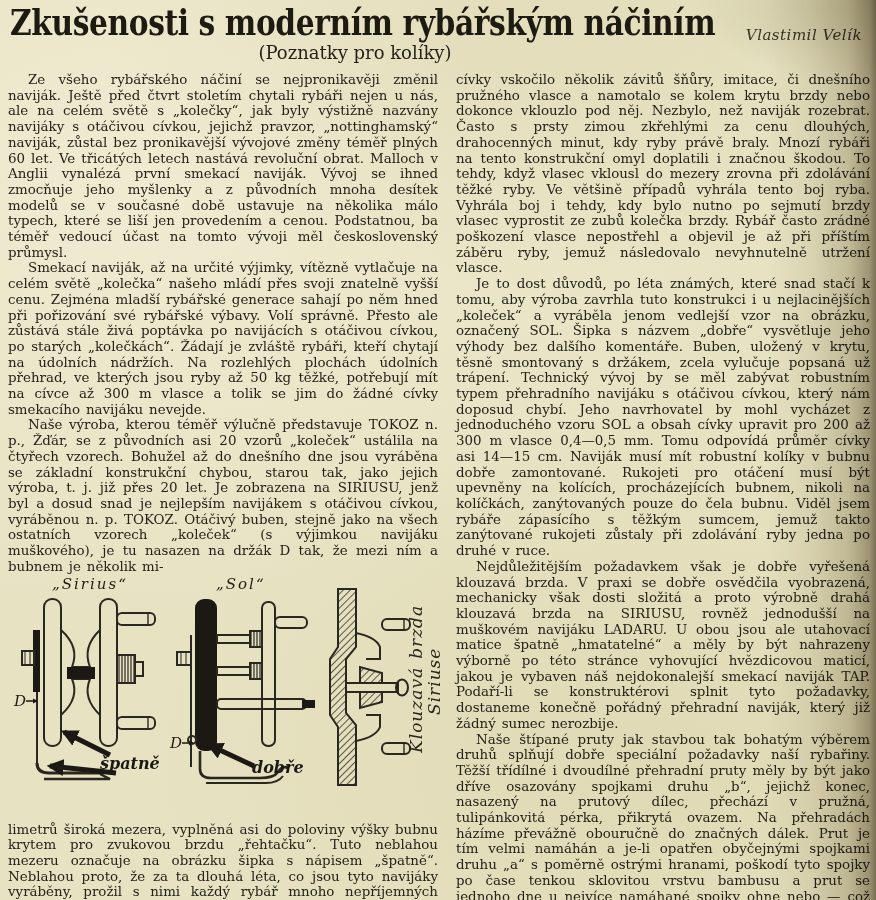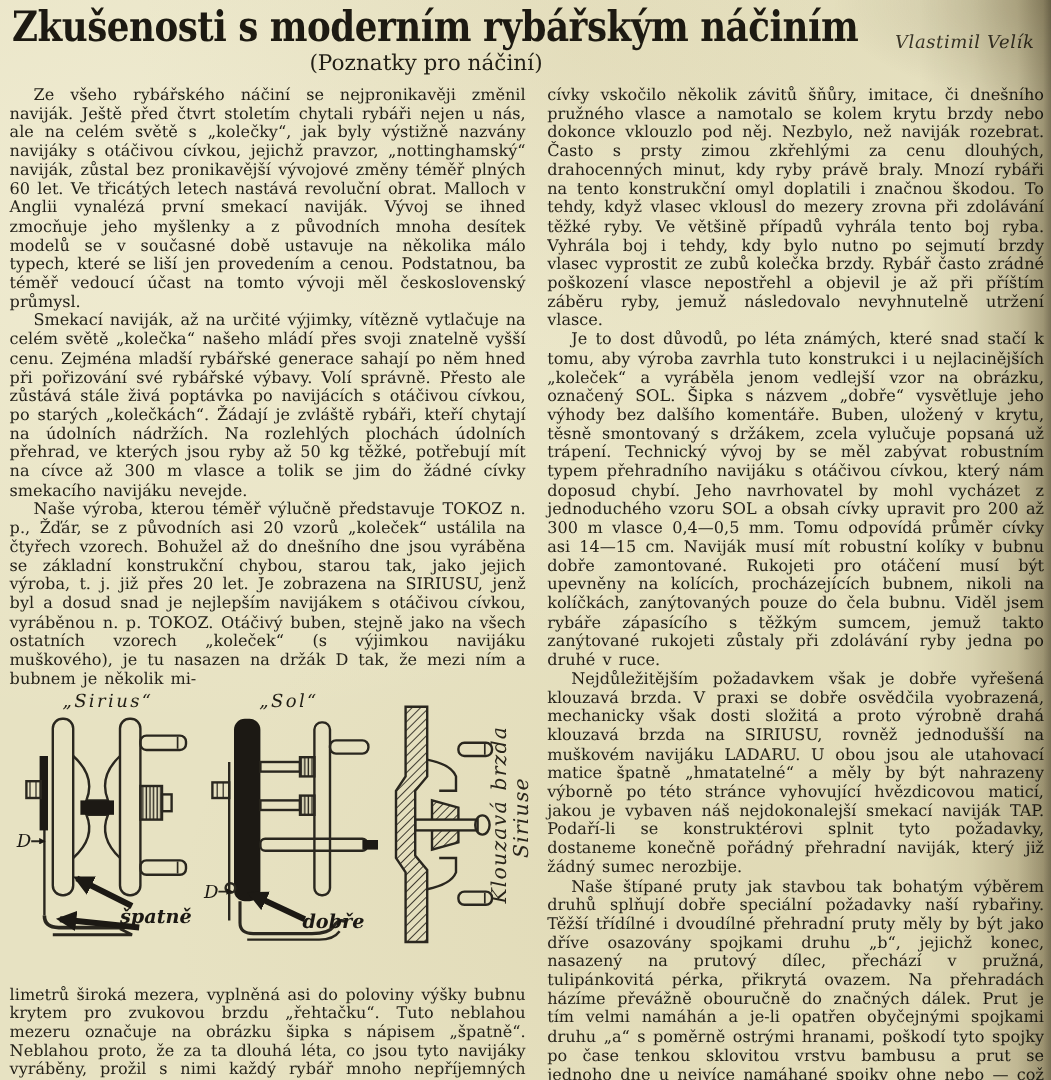--- a/index.html
+++ b/index.html
@@ -62,21 +62,21 @@
   .fig-side{font-size:17px;font-style:italic;fill:#2a261c;letter-spacing:1px;}
 </style>
 </head>
 <body>
 
 <div class="page">
 
   <div class="masthead">
     <h1 class="title">Zkušenosti s moderním rybářským náčiním</h1>
     <div class="author">Vlastimil Velík</div>
-    <div class="subtitle">(Poznatky pro náčiní)</div>
+    <div class="subtitle">(Poznatky pro kolíky)</div>
   </div>
 
   <div class="columns">
 
     <div class="col col-left">
       <p>Ze všeho rybářského náčiní se nejpronikavěji změnil naviják. Ještě před čtvrt stoletím chytali rybáři nejen u nás, ale na celém světě s „kolečky“, jak byly výstižně nazvány navijáky s otáčivou cívkou, jejichž pravzor, „nottinghamský“ naviják, zůstal bez pronikavější vývojové změny téměř plných 60 let. Ve třicátých letech nastává revoluční obrat. Malloch v Anglii vynalézá první smekací naviják. Vývoj se ihned zmocňuje jeho myšlenky a z původních mnoha desítek modelů se v současné době ustavuje na několika málo typech, které se liší jen provedením a cenou. Podstatnou, ba téměř vedoucí účast na tomto vývoji měl československý průmysl.</p>
       <p>Smekací naviják, až na určité výjimky, vítězně vytlačuje na celém světě „kolečka“ našeho mládí přes svoji znatelně vyšší cenu. Zejména mladší rybářské generace sahají po něm hned při pořizování své rybářské výbavy. Volí správně. Přesto ale zůstává stále živá poptávka po navijácích s otáčivou cívkou, po starých „kolečkách“. Žádají je zvláště rybáři, kteří chytají na údolních nádržích. Na rozlehlých plochách údolních přehrad, ve kterých jsou ryby až 50 kg těžké, potřebují mít na cívce až 300 m vlasce a tolik se jim do žádné cívky smekacího navijáku nevejde.</p>
       <p>Naše výroba, kterou téměř výlučně představuje TOKOZ n. p., Žďár, se z původních asi 20 vzorů „koleček“ ustálila na čtyřech vzorech. Bohužel až do dnešního dne jsou vyráběna se základní konstrukční chybou, starou tak, jako jejich výroba, t. j. již přes 20 let. Je zobrazena na SIRIUSU, jenž byl a dosud snad je nejlepším navijákem s otáčivou cívkou, vyráběnou n. p. TOKOZ. Otáčivý buben, stejně jako na všech ostatních vzorech „koleček“ (s výjimkou navijáku muškového), je tu nasazen na držák D tak, že mezi ním a bubnem je několik mi-</p>
 
       <div class="figure-wrap">

